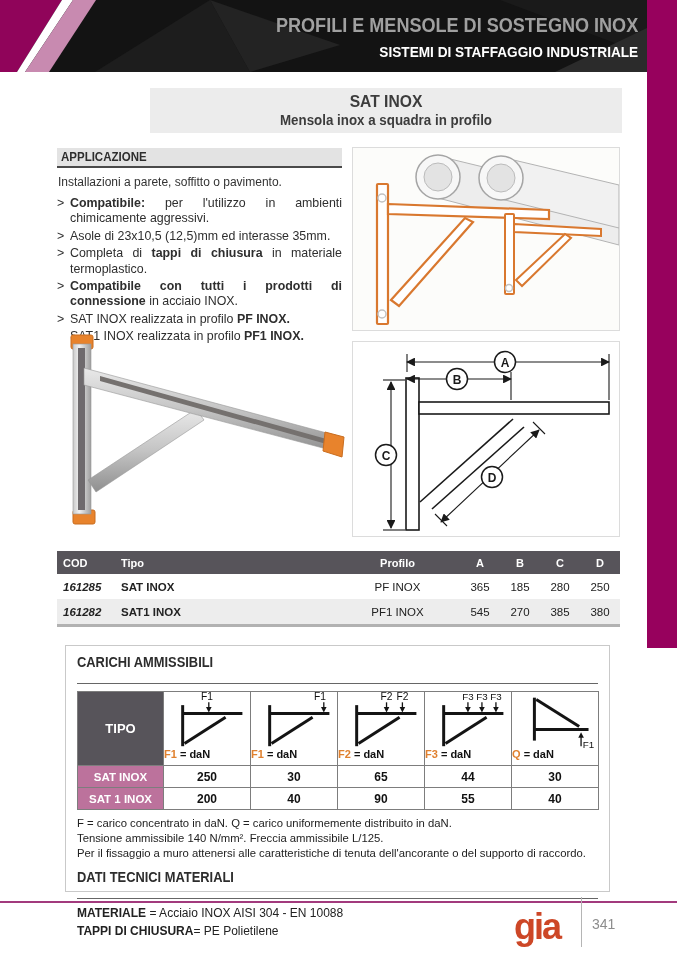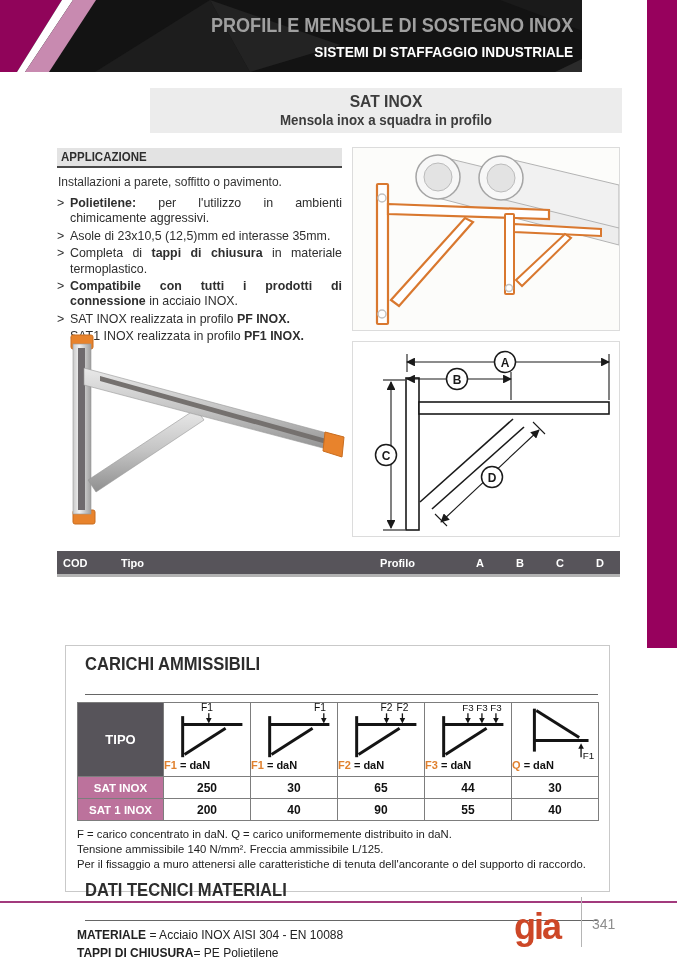--- a/index.html
+++ b/index.html
@@ -1,21 +1,21 @@
 <!DOCTYPE html>
 <html><head>
 <meta charset="utf-8">
 <style>
   * { margin:0; padding:0; box-sizing:border-box; }
   html,body { background:#fff; }
   body { font-family:"Liberation Sans", sans-serif; }
   #page { position:relative; width:677px; height:958px; background:#fff; overflow:hidden; margin:0 auto; }
 
   
-  .header { position:absolute; left:0; top:0; width:582px; height:72px; background:#131313; overflow:hidden; }
+  .header { position:absolute; left:0; top:0; width:647px; height:72px; background:#131313; overflow:hidden; }
   .facet { position:absolute; inset:0; }
   .f1 { clip-path:polygon(95px 72px,210px 0,250px 72px); background:#1d1d1d; }
   .f2 { clip-path:polygon(250px 72px,210px 0,340px 45px); background:#232323; }
   .f3 { clip-path:polygon(500px 0,647px 55px,647px 0); background:#1a1a1a; }
   .f4 { clip-path:polygon(555px 72px,647px 28px,647px 72px); background:#2b2b2b; }
   .stripe-magenta { position:absolute; inset:0; clip-path:polygon(0 0,62px 0,17px 72px,0 72px); background:#90045a; }
   .stripe-white   { position:absolute; inset:0; clip-path:polygon(62px 0,73px 0,25px 72px,17px 72px); background:#ffffff; }
   .stripe-pink    { position:absolute; inset:0; clip-path:polygon(73px 0,96px 0,49px 72px,25px 72px); background:#c88ab0; }
   .header-title { position:absolute; right:9px; top:13px; color:#a0a0a0; font-size:21px; font-weight:bold; white-space:nowrap; transform:scaleX(.86); transform-origin:100% 50%; letter-spacing:0; }
   .header-subtitle { position:absolute; right:9px; top:43px; color:#ffffff; font-size:15.5px; font-weight:bold; white-space:nowrap; transform:scaleX(.88); transform-origin:100% 50%; }
@@ -49,21 +49,21 @@
   table.spec th.c, table.spec td.c { text-align:center; padding:0 2px; }
   table.spec td { font-size:11.5px; color:#222; height:25px; padding:0 6px; }
   table.spec tr.r0 td { background:#ffffff; }
   table.spec tr.r1 td { background:#ededed; }
   td.cod { font-weight:bold; font-style:italic; }
   td.tipo { font-weight:bold; }
   .spec-footbar { height:3px; background:#b2b2b2; }
 
   
   .loads-box { position:absolute; left:65px; top:645px; width:545px; height:247px; border:1px solid #c9c9c9; padding:8px 11px; }
-  .box-head { font-size:18px; font-weight:bold; color:#2d2d2d; border-bottom:1px solid #666; padding-bottom:19px; margin-bottom:7px;margin-left:8px; }
+  .box-head { font-size:14px; font-weight:bold; color:#2d2d2d; border-bottom:1px solid #666; padding-bottom:13px; margin-bottom:7px; }
   table.loads { width:100%; border-collapse:collapse; table-layout:fixed; }
   table.loads td, table.loads th { border:1px solid #7d7d7d; }
   .tipo-cell { background:#57545a; color:#fff; font-size:13px; font-weight:bold; text-align:center; }
   .diag-cell { height:74px; vertical-align:top; background:#fff; }
   .diag { display:flex; flex-direction:column; align-items:flex-start; height:100%; justify-content:flex-start; }
   .formula { font-size:11px; font-weight:bold; color:#111; margin-top:-2px; }
   .fsym { color:#e0812f; }
   .rowlab { background:#bc729c; color:#fff; font-size:11.5px; font-weight:bold; text-align:center; height:22px; }
   td.val { text-align:center; font-size:12px; font-weight:bold; color:#111; height:22px; background:#fff; }
   .notes { margin-top:6px; }
@@ -101,21 +101,21 @@
   <div class="title-box">
     <div class="title-main">SAT INOX</div>
     <div class="title-sub">Mensola inox a squadra in profilo</div>
   </div>
 
   <div class="col-left">
     <div class="sec-head"><span class="cond">APPLICAZIONE</span></div>
     <div class="app-text">Installazioni a parete, soffitto o pavimento.</div>
 
     <ul class="features">
-      <li><span class="mark">&gt;</span><b>Polietilene:</b><span> per l'utilizzo in ambienti chimicamente aggressivi.</span></li>
+      <li><span class="mark">&gt;</span><b>Compatibile:</b><span> per l'utilizzo in ambienti chimicamente aggressivi.</span></li>
       <li><span class="mark">&gt;</span><span>Asole di 23x10,5 (12,5)mm ed interasse 35mm.</span></li>
       <li><span class="mark">&gt;</span><span>Completa di </span><b>tappi di chiusura</b><span> in materiale termoplastico.</span></li>
       <li><span class="mark">&gt;</span><b>Compatibile con tutti i prodotti di connessione</b><span> in acciaio INOX.</span></li>
       <li><span class="mark">&gt;</span><span>SAT INOX realizzata in profilo </span><b>PF INOX.</b></li>
       <li><span>SAT1 INOX realizzata in profilo </span><b>PF1 INOX.</b></li>
     </ul>
   </div>
 
   <div class="img-pipes">
     <svg width="266" height="182" viewBox="0 0 266 182">
@@ -225,20 +225,38 @@
           <th>COD</th>
           <th>Tipo</th>
           <th class="c">Profilo</th>
           <th class="c">A</th>
           <th class="c">B</th>
           <th class="c">C</th>
           <th class="c">D</th>
         </tr>
       </thead>
       <tbody>
+        <tr class="r0">
+          <td class="cod">161285</td>
+          <td class="tipo">SAT INOX</td>
+          <td class="c">PF INOX</td>
+          <td class="c">365</td>
+          <td class="c">185</td>
+          <td class="c">280</td>
+          <td class="c">250</td>
+        </tr>
+        <tr class="r1">
+          <td class="cod">161282</td>
+          <td class="tipo">SAT1 INOX</td>
+          <td class="c">PF1 INOX</td>
+          <td class="c">545</td>
+          <td class="c">270</td>
+          <td class="c">385</td>
+          <td class="c">380</td>
+        </tr>
       </tbody>
     </table>
     <div class="spec-footbar"></div>
   </div>
 
   <div class="loads-box">
     <div class="box-head"><span class="cond">CARICHI AMMISSIBILI</span></div>
 
     <table class="loads">
       <colgroup>

